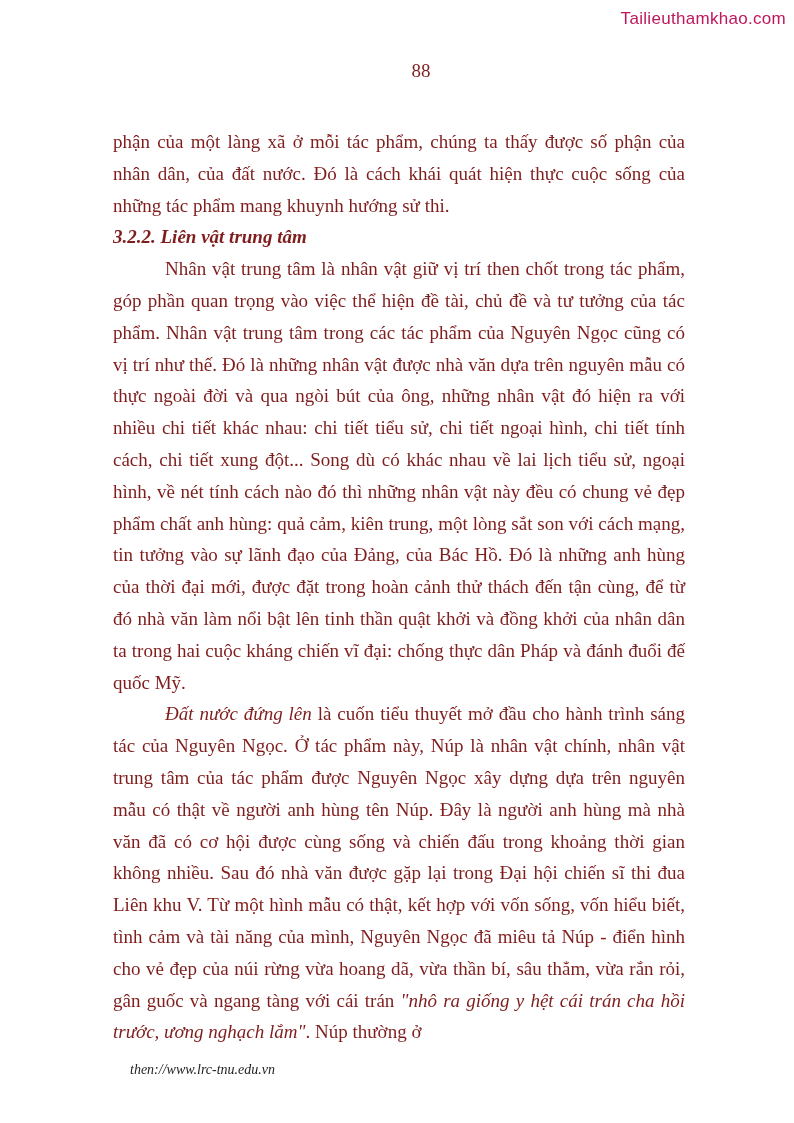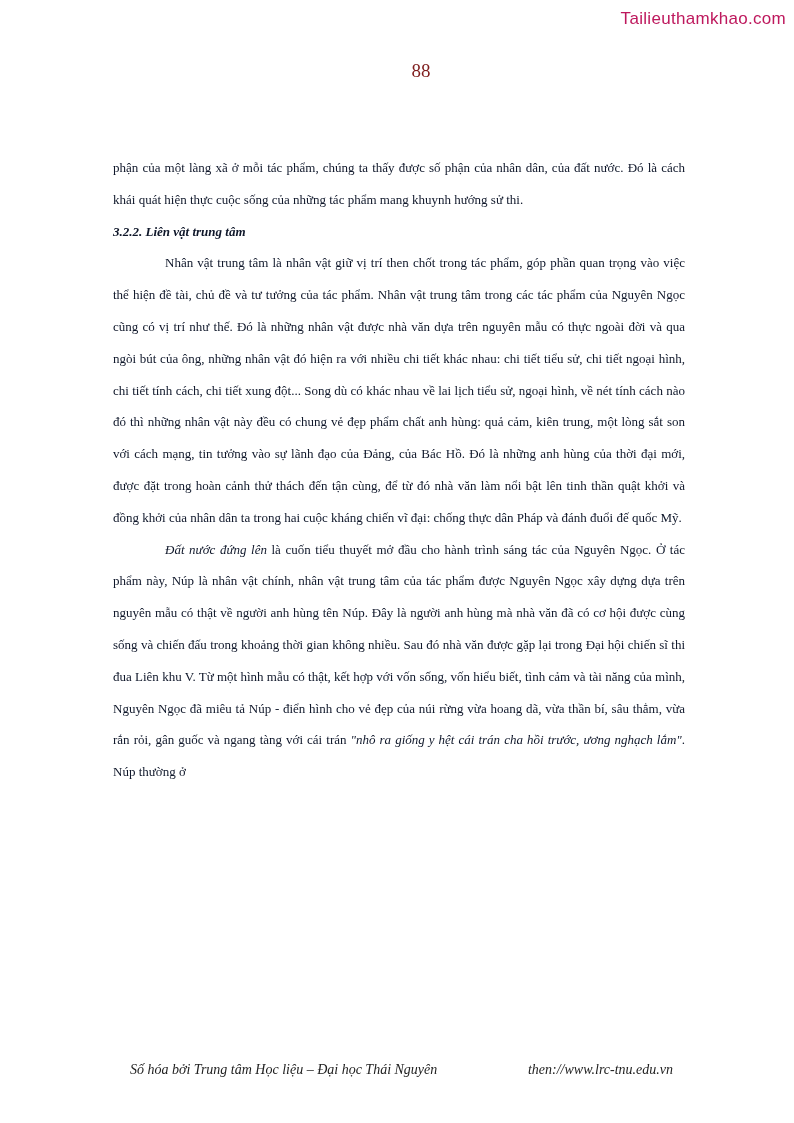--- a/index.html
+++ b/index.html
@@ -28,25 +28,24 @@
     left: 421px;
     transform: translateX(-50%);
     font-size: 19px;
     color: #7f1d1d;
   }
   .content {
     position: absolute;
     left: 113px;
     top: 126px;
     width: 572px;
-    font-size: 13px;
+    font-size: 19px;
     line-height: 31.8px;
     text-align: justify;
-    color: #0f172a;
-    margin-top: 26px;
+    color: #7f1d1d;
   }
   .content p { margin: 0; padding: 0; }
   .para-indent { text-indent: 52px; }
   .section-heading {
     font-weight: bold;
     font-style: italic;
     padding-left: 45px;
     text-align: left;
   }
   .italic { font-style: italic; }
@@ -74,15 +73,14 @@
   <p>phận của một làng xã ở mỗi tác phẩm, chúng ta thấy được số phận của nhân dân, của đất nước. Đó là cách khái quát hiện thực cuộc sống của những tác phẩm mang khuynh hướng sử thi.</p>
 
   <p class="section-heading">3.2.2. Liên vật trung tâm</p>
 
   <p class="para-indent">Nhân vật trung tâm là nhân vật giữ vị trí then chốt trong tác phẩm, góp phần quan trọng vào việc thể hiện đề tài, chủ đề và tư tưởng của tác phẩm. Nhân vật trung tâm trong các tác phẩm của Nguyên Ngọc cũng có vị trí như thế. Đó là những nhân vật được nhà văn dựa trên nguyên mẫu có thực ngoài đời và qua ngòi bút của ông, những nhân vật đó hiện ra với nhiều chi tiết khác nhau: chi tiết tiểu sử, chi tiết ngoại hình, chi tiết tính cách, chi tiết xung đột... Song dù có khác nhau về lai lịch tiểu sử, ngoại hình, về nét tính cách nào đó thì những nhân vật này đều có chung vẻ đẹp phẩm chất anh hùng: quả cảm, kiên trung, một lòng sắt son với cách mạng, tin tưởng vào sự lãnh đạo của Đảng, của Bác Hồ. Đó là những anh hùng của thời đại mới, được đặt trong hoàn cảnh thử thách đến tận cùng, để từ đó nhà văn làm nổi bật lên tinh thần quật khởi và đồng khởi của nhân dân ta trong hai cuộc kháng chiến vĩ đại: chống thực dân Pháp và đánh đuổi đế quốc Mỹ.</p>
 
   <p class="para-indent"><span class="italic">Đất nước đứng lên</span><span> là cuốn tiểu thuyết mở đầu cho hành trình sáng tác của Nguyên Ngọc. Ở tác phẩm này, Núp là nhân vật chính, nhân vật trung tâm của tác phẩm được Nguyên Ngọc xây dựng dựa trên nguyên mẫu có thật về người anh hùng tên Núp. Đây là người anh hùng mà nhà văn đã có cơ hội được cùng sống và chiến đấu trong khoảng thời gian không nhiều. Sau đó nhà văn được gặp lại trong Đại hội chiến sĩ thi đua Liên khu V. Từ một hình mẫu có thật, kết hợp với vốn sống, vốn hiểu biết, tình cảm và tài năng của mình, Nguyên Ngọc đã miêu tả Núp - điển hình cho vẻ đẹp của núi rừng vừa hoang dã, vừa thần bí, sâu thẳm, vừa rắn rỏi, gân guốc và ngang tàng với cái trán </span><span class="italic">"nhô ra giống y hệt cái trán cha hồi trước, ương nghạch lắm"</span><span>. Núp thường ở</span></p>
 </div>
 
 <div class="footer">
-  <span>Số hóa bởi Trung tâm Học liệu – Đại học Thái Nguyên</span>
   <span>then://www.lrc-tnu.edu.vn</span>
 </div>
 
 </body></html>

